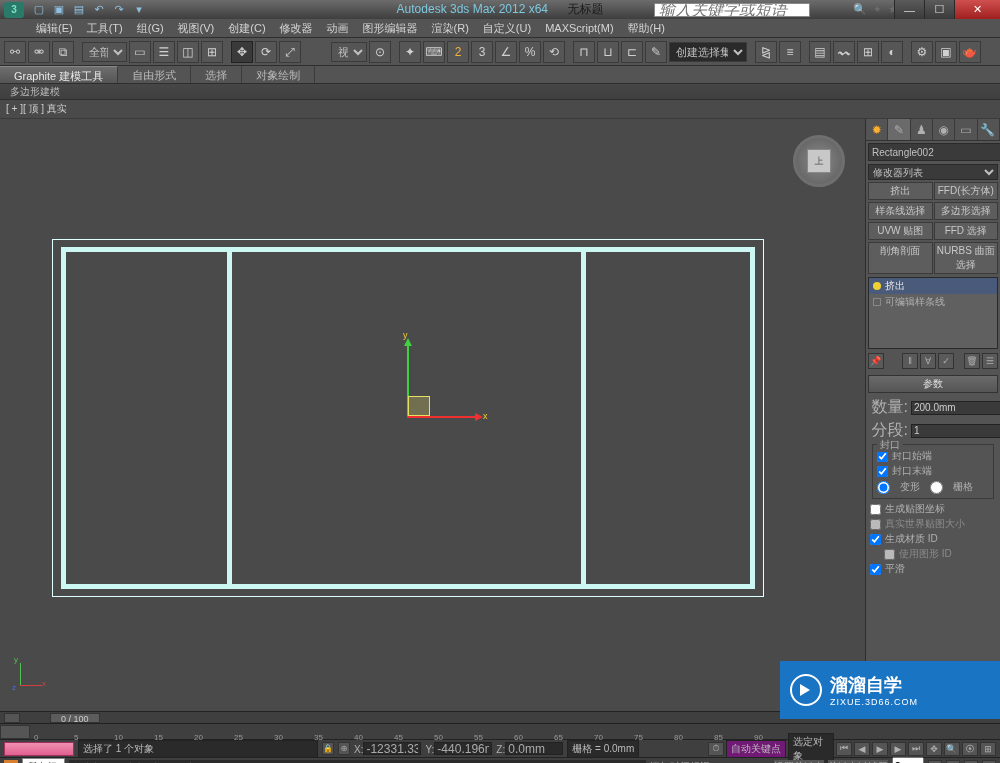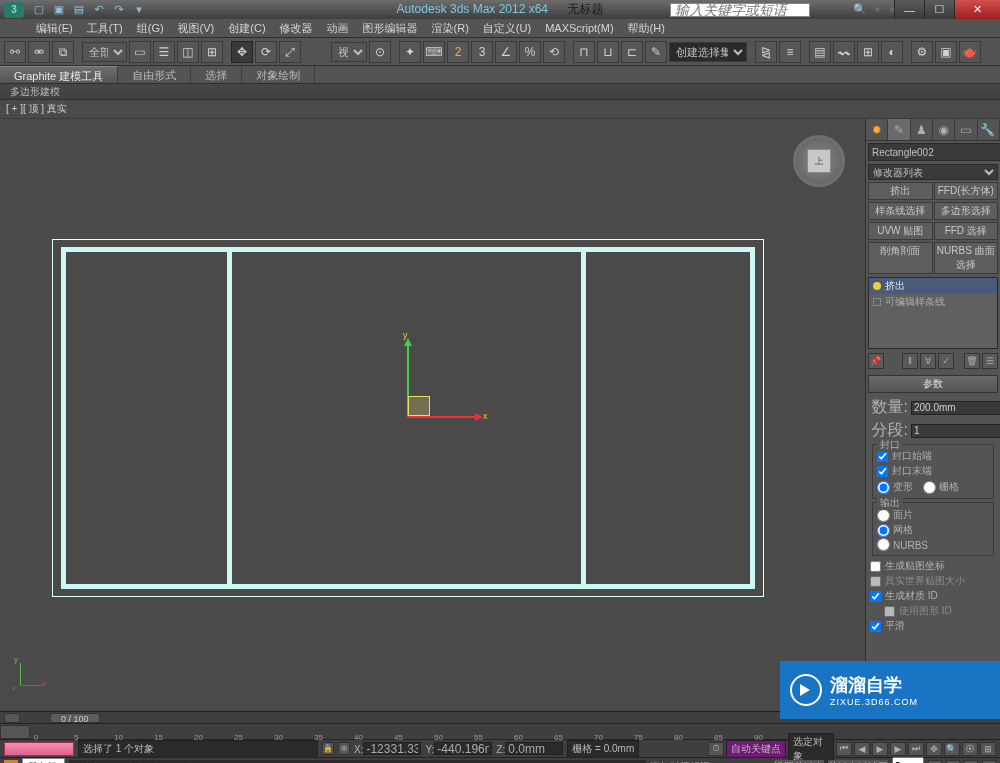--- a/index.html
+++ b/index.html
@@ -6,21 +6,21 @@
 body { width: 1000px; height: 763px; background: #4a4a4a; color: #b0b0b0; font-size: 11px; overflow: hidden; position: relative; }
 
 
 .titlebar { height: 19px; background: linear-gradient(#6c6c6c,#3e3e3e); display: flex; align-items: center; padding: 0 4px; position: relative; }
 .titlebar .logo { width: 20px; height: 16px; background: #2a7a6a; border-radius: 3px; display: flex; align-items: center; justify-content: center; color: #7de0c8; font-weight: bold; font-size: 10px; }
 .titlebar .qat { display: flex; gap: 6px; margin-left: 8px; }
 .titlebar .qat span { width: 14px; height: 14px; display: flex; align-items: center; justify-content: center; color: #8fc0e0; }
 .titlebar .center { position: absolute; left: 50%; transform: translateX(-50%); color: #7ec8e0; font-size: 12px; }
 .titlebar .center .unt { color: #1a1a1a; margin-left: 16px; }
 .titlebar .search { position:absolute; right: 190px; display: flex; }
-.titlebar .search input { width: 140px; height: 14px; background: #fff; border: 1px solid #888; font-size: 14px; font-style: italic; color: #888; padding: 0 4px; }
+.titlebar .search input { width: 156px; height: 14px; background: #fff; border: 1px solid #888; font-size: 16px; font-style: italic; color: #888; padding: 0 4px; }
 .titlebar .tbicons { position:absolute; right: 90px; display: flex; gap: 6px; color: #6b6b6b; }
 .titlebar .winbtns { position:absolute; right:0; top:0; display: flex; height:19px; }
 .titlebar .winbtns div { width: 30px; height:19px; display:flex; align-items:center; justify-content:center; background: linear-gradient(#5b5b5b,#3a3a3a); border-left:1px solid #2a2a2a; color:#ddd; font-size:11px; }
 .titlebar .winbtns div.close { width: 46px; background: linear-gradient(#d05050,#a02020); color:#fff; }
 
 
 .menubar { height: 19px; background: #545454; display: flex; align-items: center; padding: 0 8px; gap: 14px; font-size: 11px; color: #d5d5d5; border-bottom: 1px solid #2e2e2e; padding-left:36px; }
 .menubar span { cursor: default; }
 
 
@@ -83,21 +83,21 @@
 .cp-body { padding:2px 4px; }
 .cp-row { display:flex; align-items:center; margin:2px 0; gap:3px;}
 .cp-row .lbl { flex:0 0 auto; text-align:right; width:38px; font-size:16px;}
 .cp-row .spin { flex:1; display:flex;}
 .cp-row .spin input{flex:1;background:#3a3a3a;border:1px solid #222;color:#ccc;font-size:10px;height:14px;padding:0 2px;}
 .cp-group { border:1px solid #3a3a3a; margin:3px 2px; padding:3px 4px 2px; position:relative;}
 .cp-group .gt { position:absolute; top:-7px; left:4px; background:#545454; padding:0 3px; font-size:10px;}
 .cp-check { display:flex; align-items:center; gap:4px; margin:1px 0; font-size:10px;}
 .cp-check input{width:11px;height:11px;}
 .cp-radio { display:flex; gap:10px; margin:2px 0;}
-.cp-radio label { display:flex; align-items:flex-end; gap:3px; font-size:10px;}
+.cp-radio label { display:flex; align-items:center; gap:10px; font-size:10px;}
 
 
 .watermark { position:absolute; right:0; bottom:44px; width:220px; height:58px; background:#1a74c4; display:flex; align-items:center; padding:0 10px; gap:8px;}
 .watermark .play{width:32px;height:32px;border:2px solid #fff;border-radius:50%;display:flex;align-items:center;justify-content:center;}
 .watermark .play::after{content:'';border:6px solid transparent;border-left:10px solid #fff;margin-left:4px;}
 .watermark .txt{color:#fff;}
 .watermark .big{font-size:18px;font-weight:bold;}
 .watermark .sm{font-size:9px;letter-spacing:1px;}
 
 
@@ -322,37 +322,20 @@
             <span>封口末端</span>
           </div>
         <div class="cp-radio">
           <label>
               <input type="radio" name="cap" checked="" style="">
               <span>变形</span>
             </label>
           <label>
               <input type="radio" name="cap" style="">
               <span>栅格</span>
-            </label>
-        </div>
-      </div>
-      <div class="cp-group">
-        <div class="gt">输出</div>
-        <div class="cp-radio" style="flex-direction:column;gap:1px;">
-          <label>
-              <input type="radio" name="out" style="">
-              <span>面片</span>
-            </label>
-          <label>
-              <input type="radio" name="out" checked="" style="">
-              <span>网格</span>
-            </label>
-          <label>
-              <input type="radio" name="out" style="">
-              <span>NURBS</span>
             </label>
         </div>
       </div>
       <div class="cp-check">
           <input type="checkbox" style="">
           <span>生成贴图坐标</span>
         </div>
       <div class="cp-check" style="opacity:.6;">
           <input type="checkbox" style="">
           <span>真实世界贴图大小</span>

